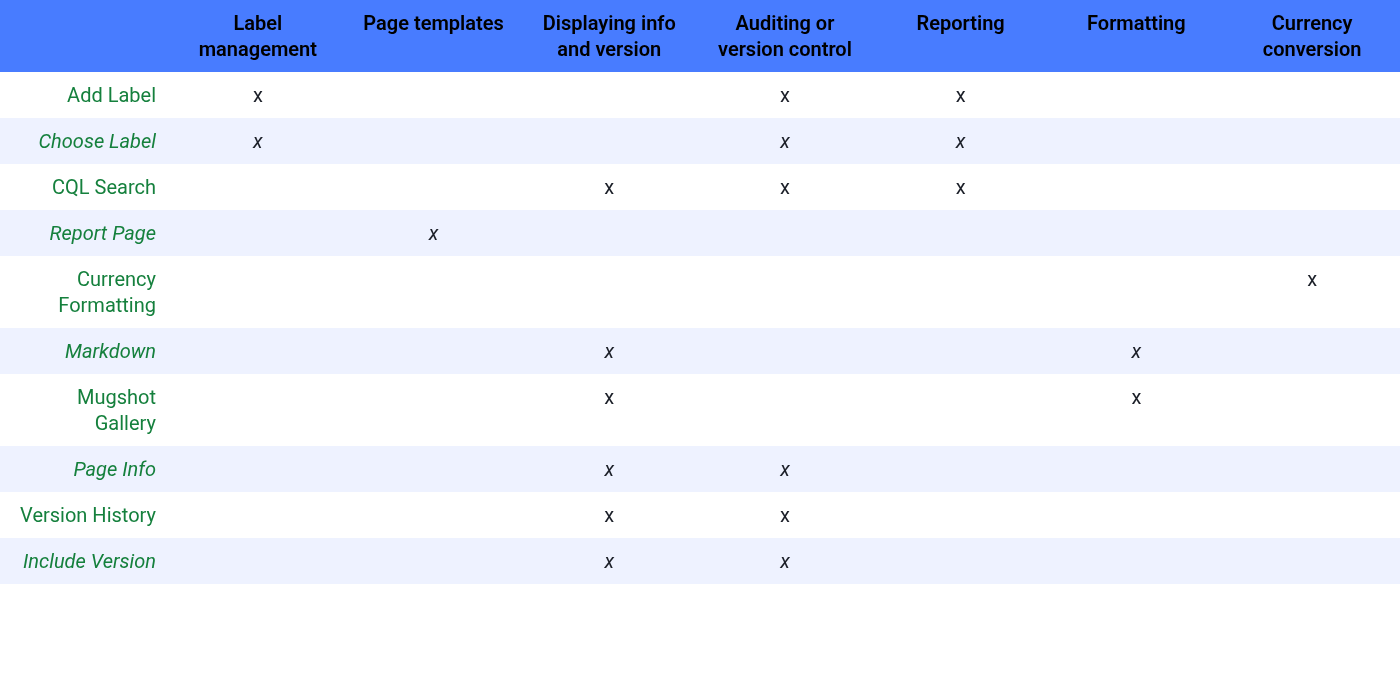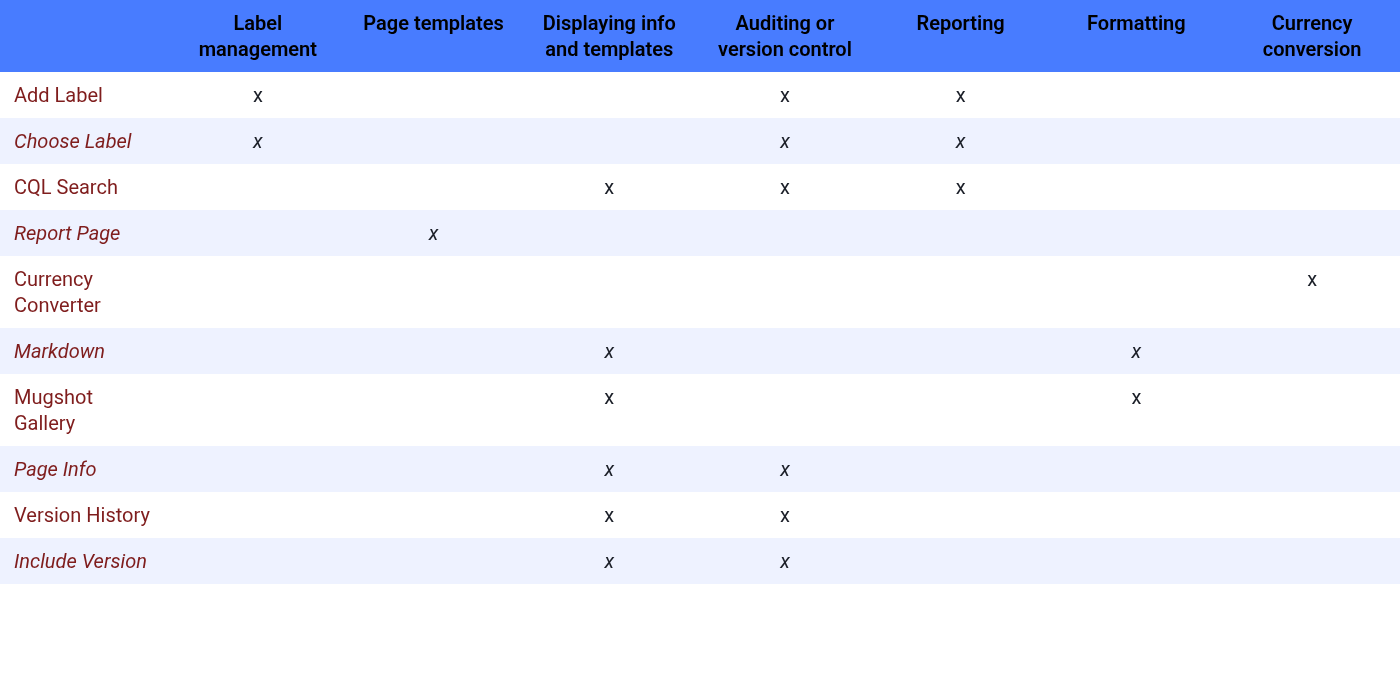--- a/index.html
+++ b/index.html
@@ -32,23 +32,23 @@
   }
   .table thead th.rowhead {
     text-align: left;
   }
   .table tbody td {
     text-align: center;
     font-weight: 400;
     color: #1b1f28;
   }
   .table tbody td.rowlabel {
-    text-align: left;
+    text-align: right;
     font-weight: 400;
-    color: #7f1d1d;
+    color: #15803d;
   }
   .table tbody tr.odd  { background: #ffffff; }
   .table tbody tr.even { background: #eef2ff; font-style: italic; }
   .col-label { width: 170px; }
   .col-cat   { width: calc((1400px - 170px) / 7); }
 </style>
 </head>
 <body>
 
 <table class="table">
@@ -60,21 +60,21 @@
     <col class="col-cat">
       <col class="col-cat">
       <col class="col-cat">
       <col class="col-cat">
   </colgroup>
   <thead>
     <tr>
       <th class="rowhead"></th>
       <th>Label management</th>
       <th>Page templates</th>
-      <th>Displaying info and templates</th>
+      <th>Displaying info and version</th>
       <th>Auditing or version control</th>
       <th>Reporting</th>
       <th>Formatting</th>
       <th>Currency conversion</th>
     </tr>
   </thead>
   <tbody id="matrix-body">
 
   <tr class="odd">
         <td class="rowlabel">Add Label</td>
@@ -110,21 +110,21 @@
         <td class="rowlabel">Report Page</td>
         <td></td>
         <td>x</td>
         <td></td>
         <td></td>
         <td></td>
         <td></td>
         <td></td>
       </tr>
       <tr class="odd">
-        <td class="rowlabel">Currency Converter</td>
+        <td class="rowlabel">Currency Formatting</td>
         <td></td>
         <td></td>
         <td></td>
         <td></td>
         <td></td>
         <td></td>
         <td>x</td>
       </tr>
       <tr class="even">
         <td class="rowlabel">Markdown</td>

